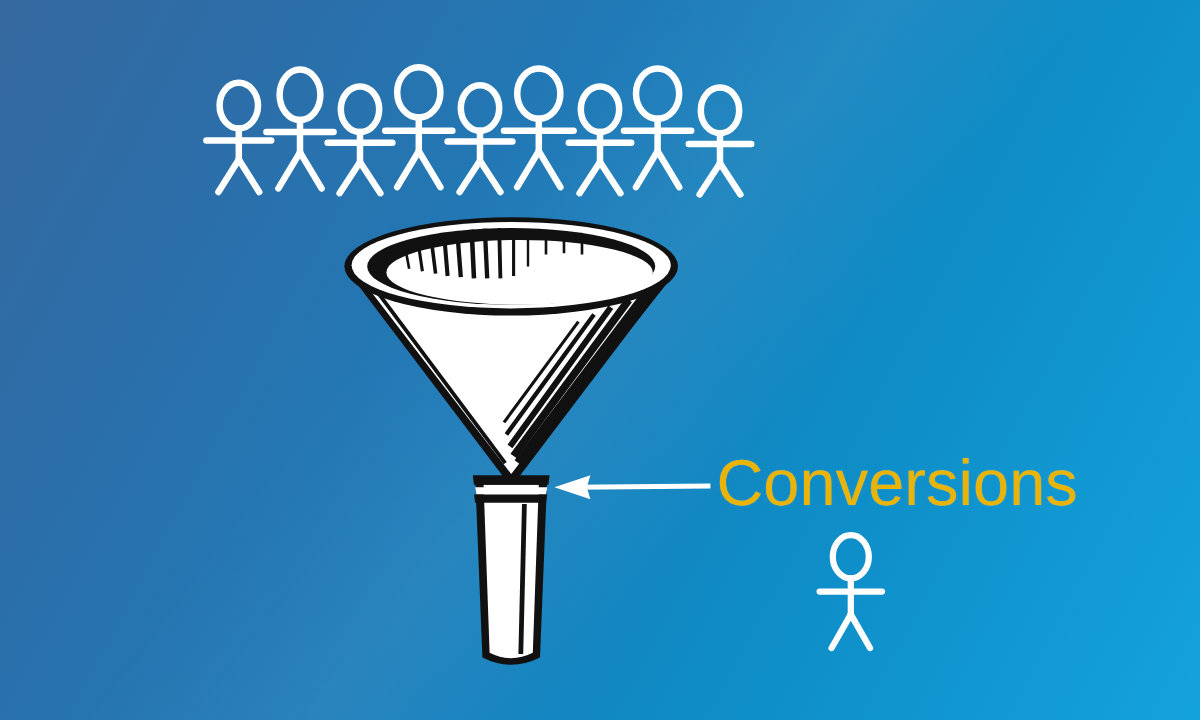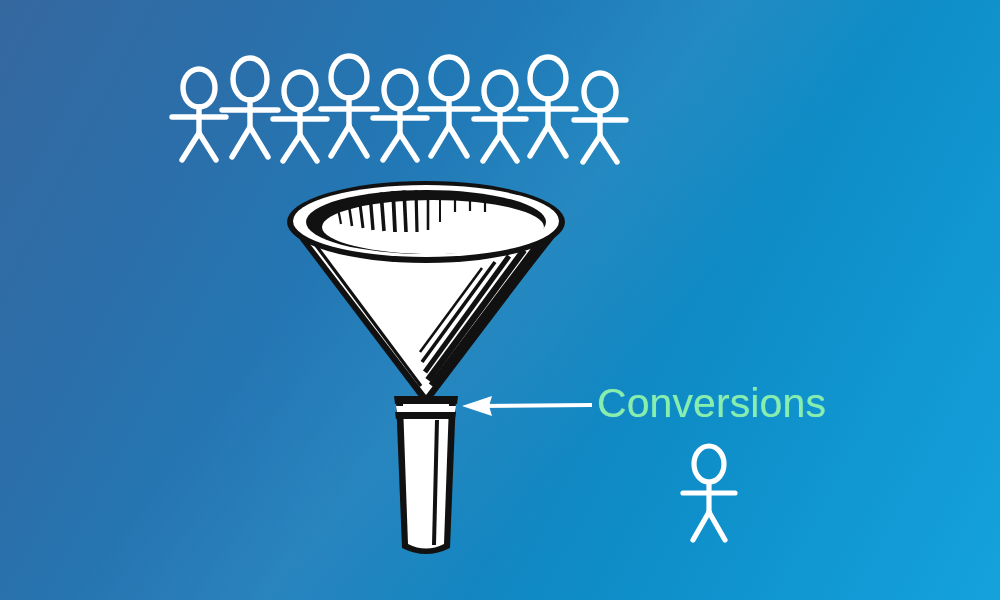--- a/index.html
+++ b/index.html
@@ -39,22 +39,22 @@
   .layer {
     position: absolute;
     inset: 0;
   }
   svg.layer { display: block; }
 
   #conversions-label {
     position: absolute;
     left: 597px;
     top: 381px;
-    color: #86efac;
-    font-size: 41px;
+    color: #eab308;
+    font-size: 54px;
     line-height: 44px;
     letter-spacing: 0.1px;
     white-space: nowrap;
     font-weight: 400;
     text-shadow: 0 0 1px rgba(255,255,255,0.35);
   }
 </style>
 </head>
 <body>
 

